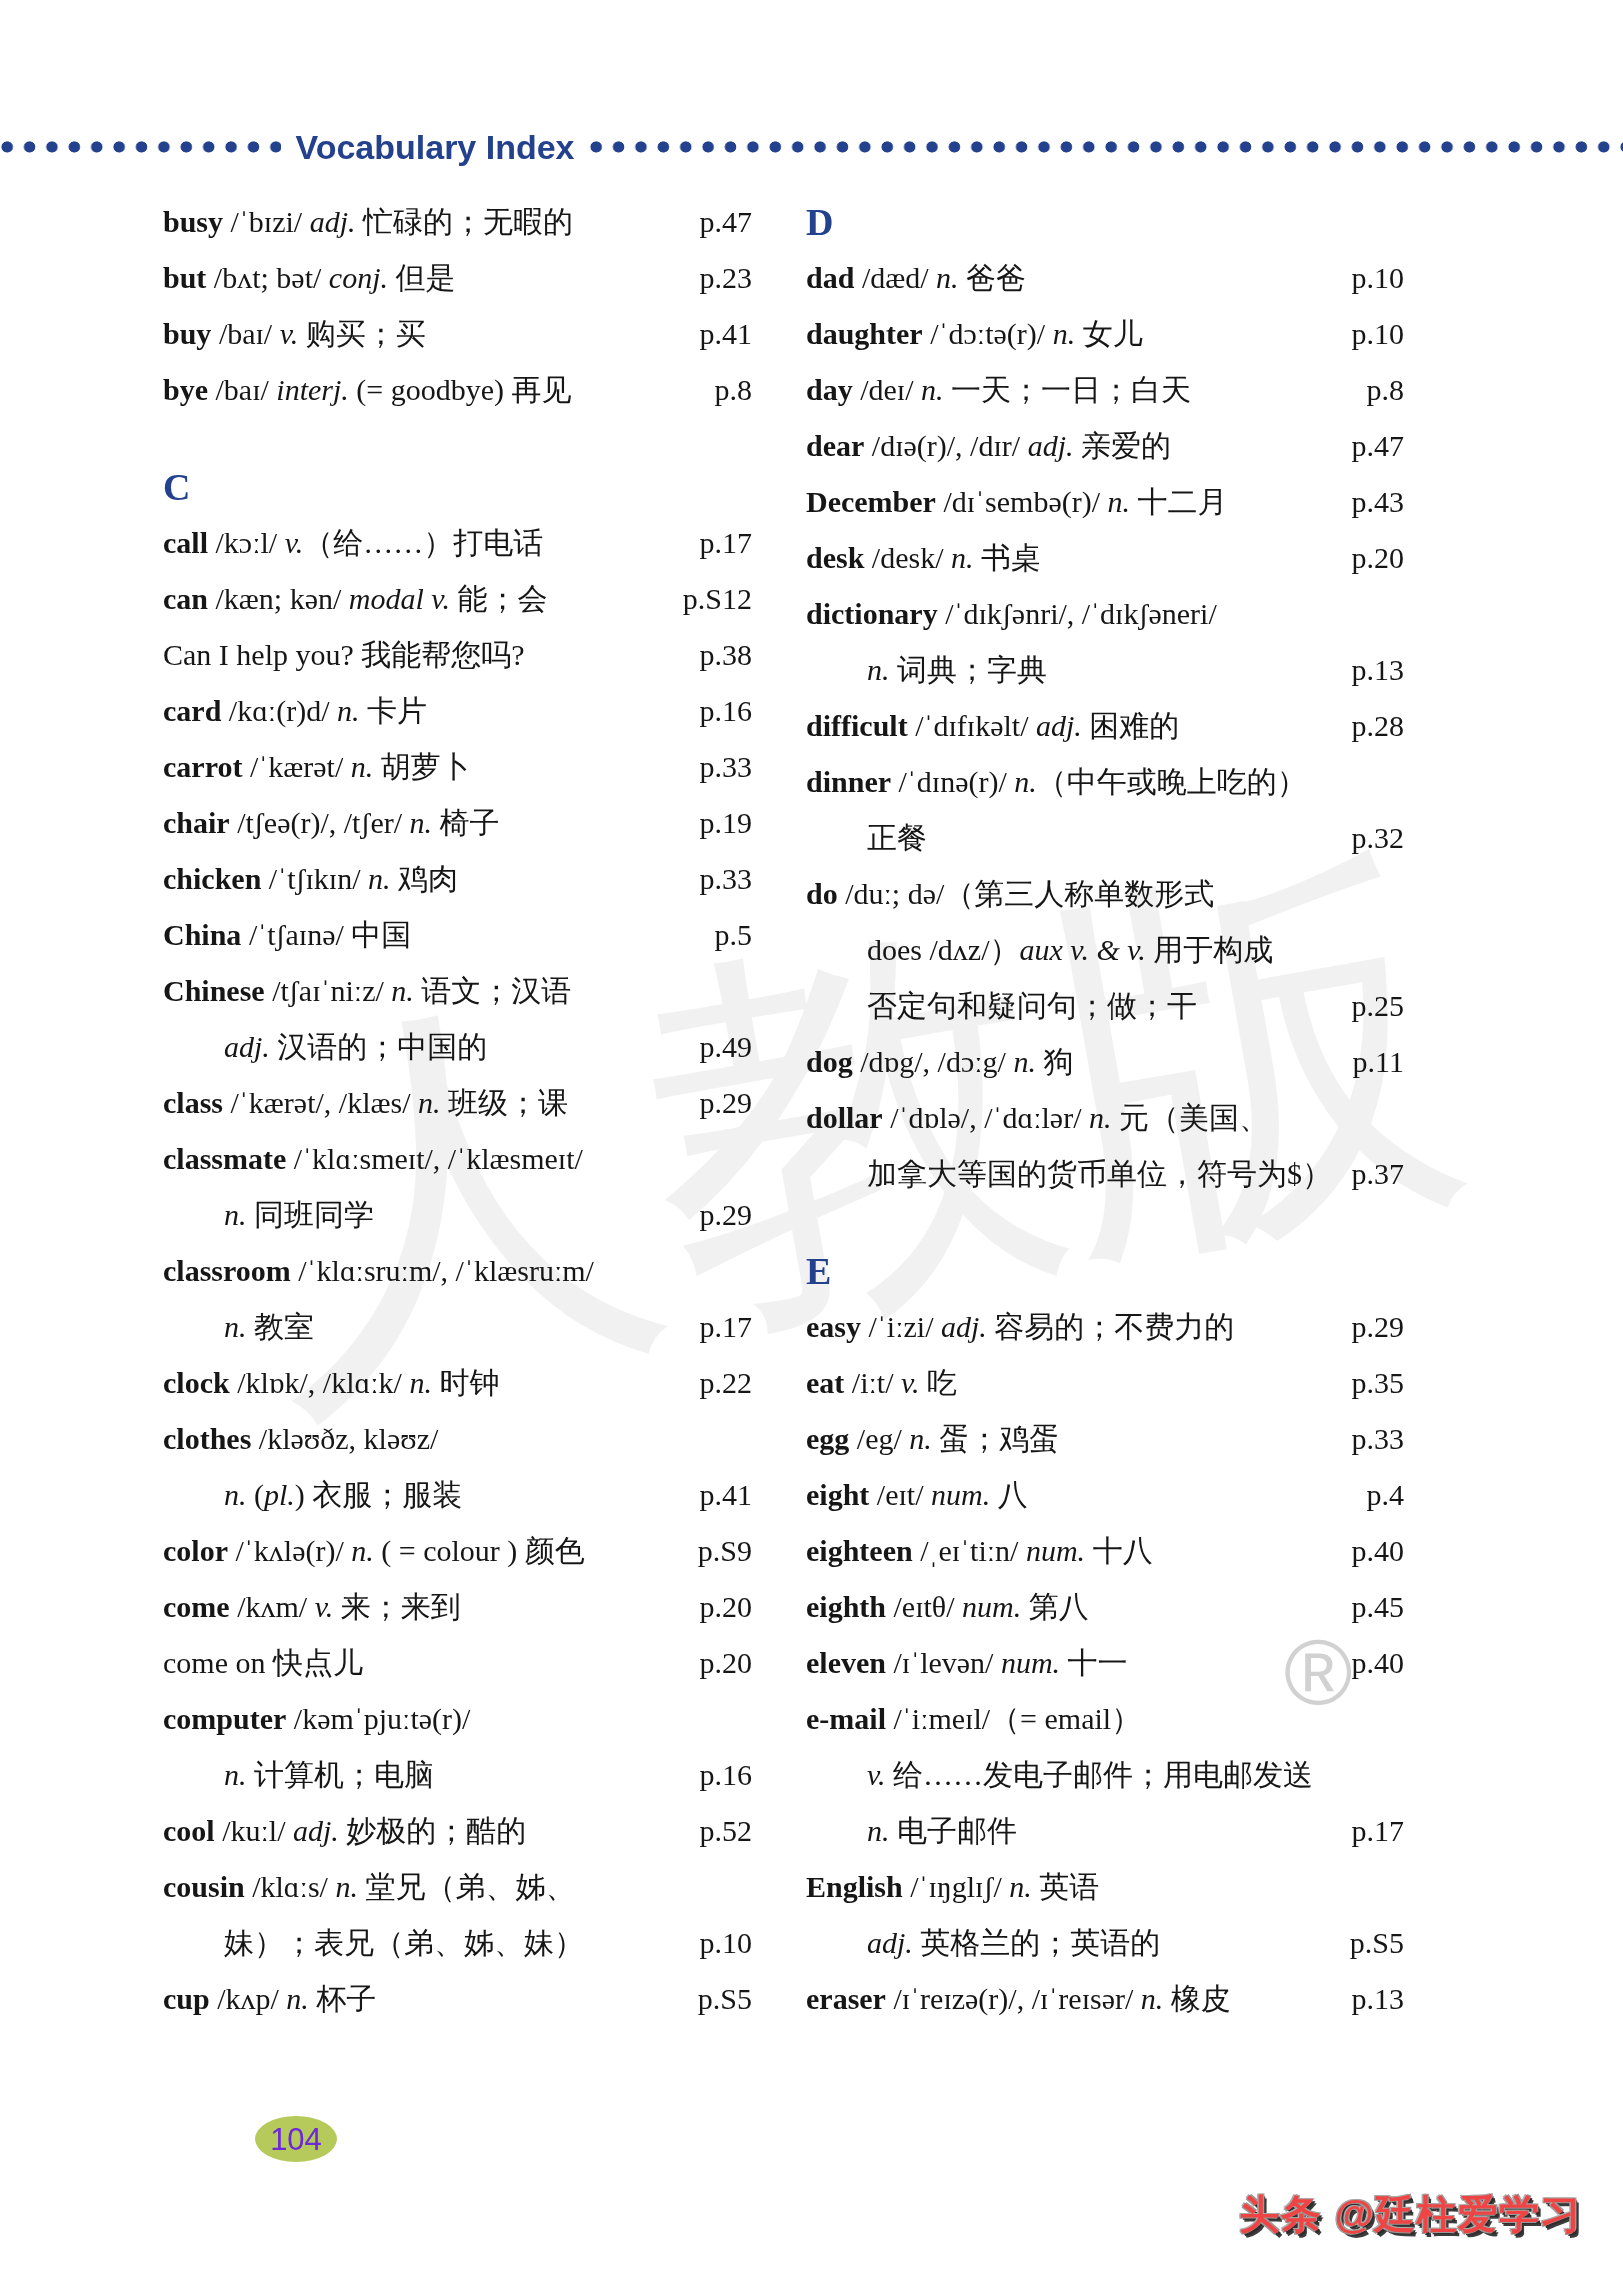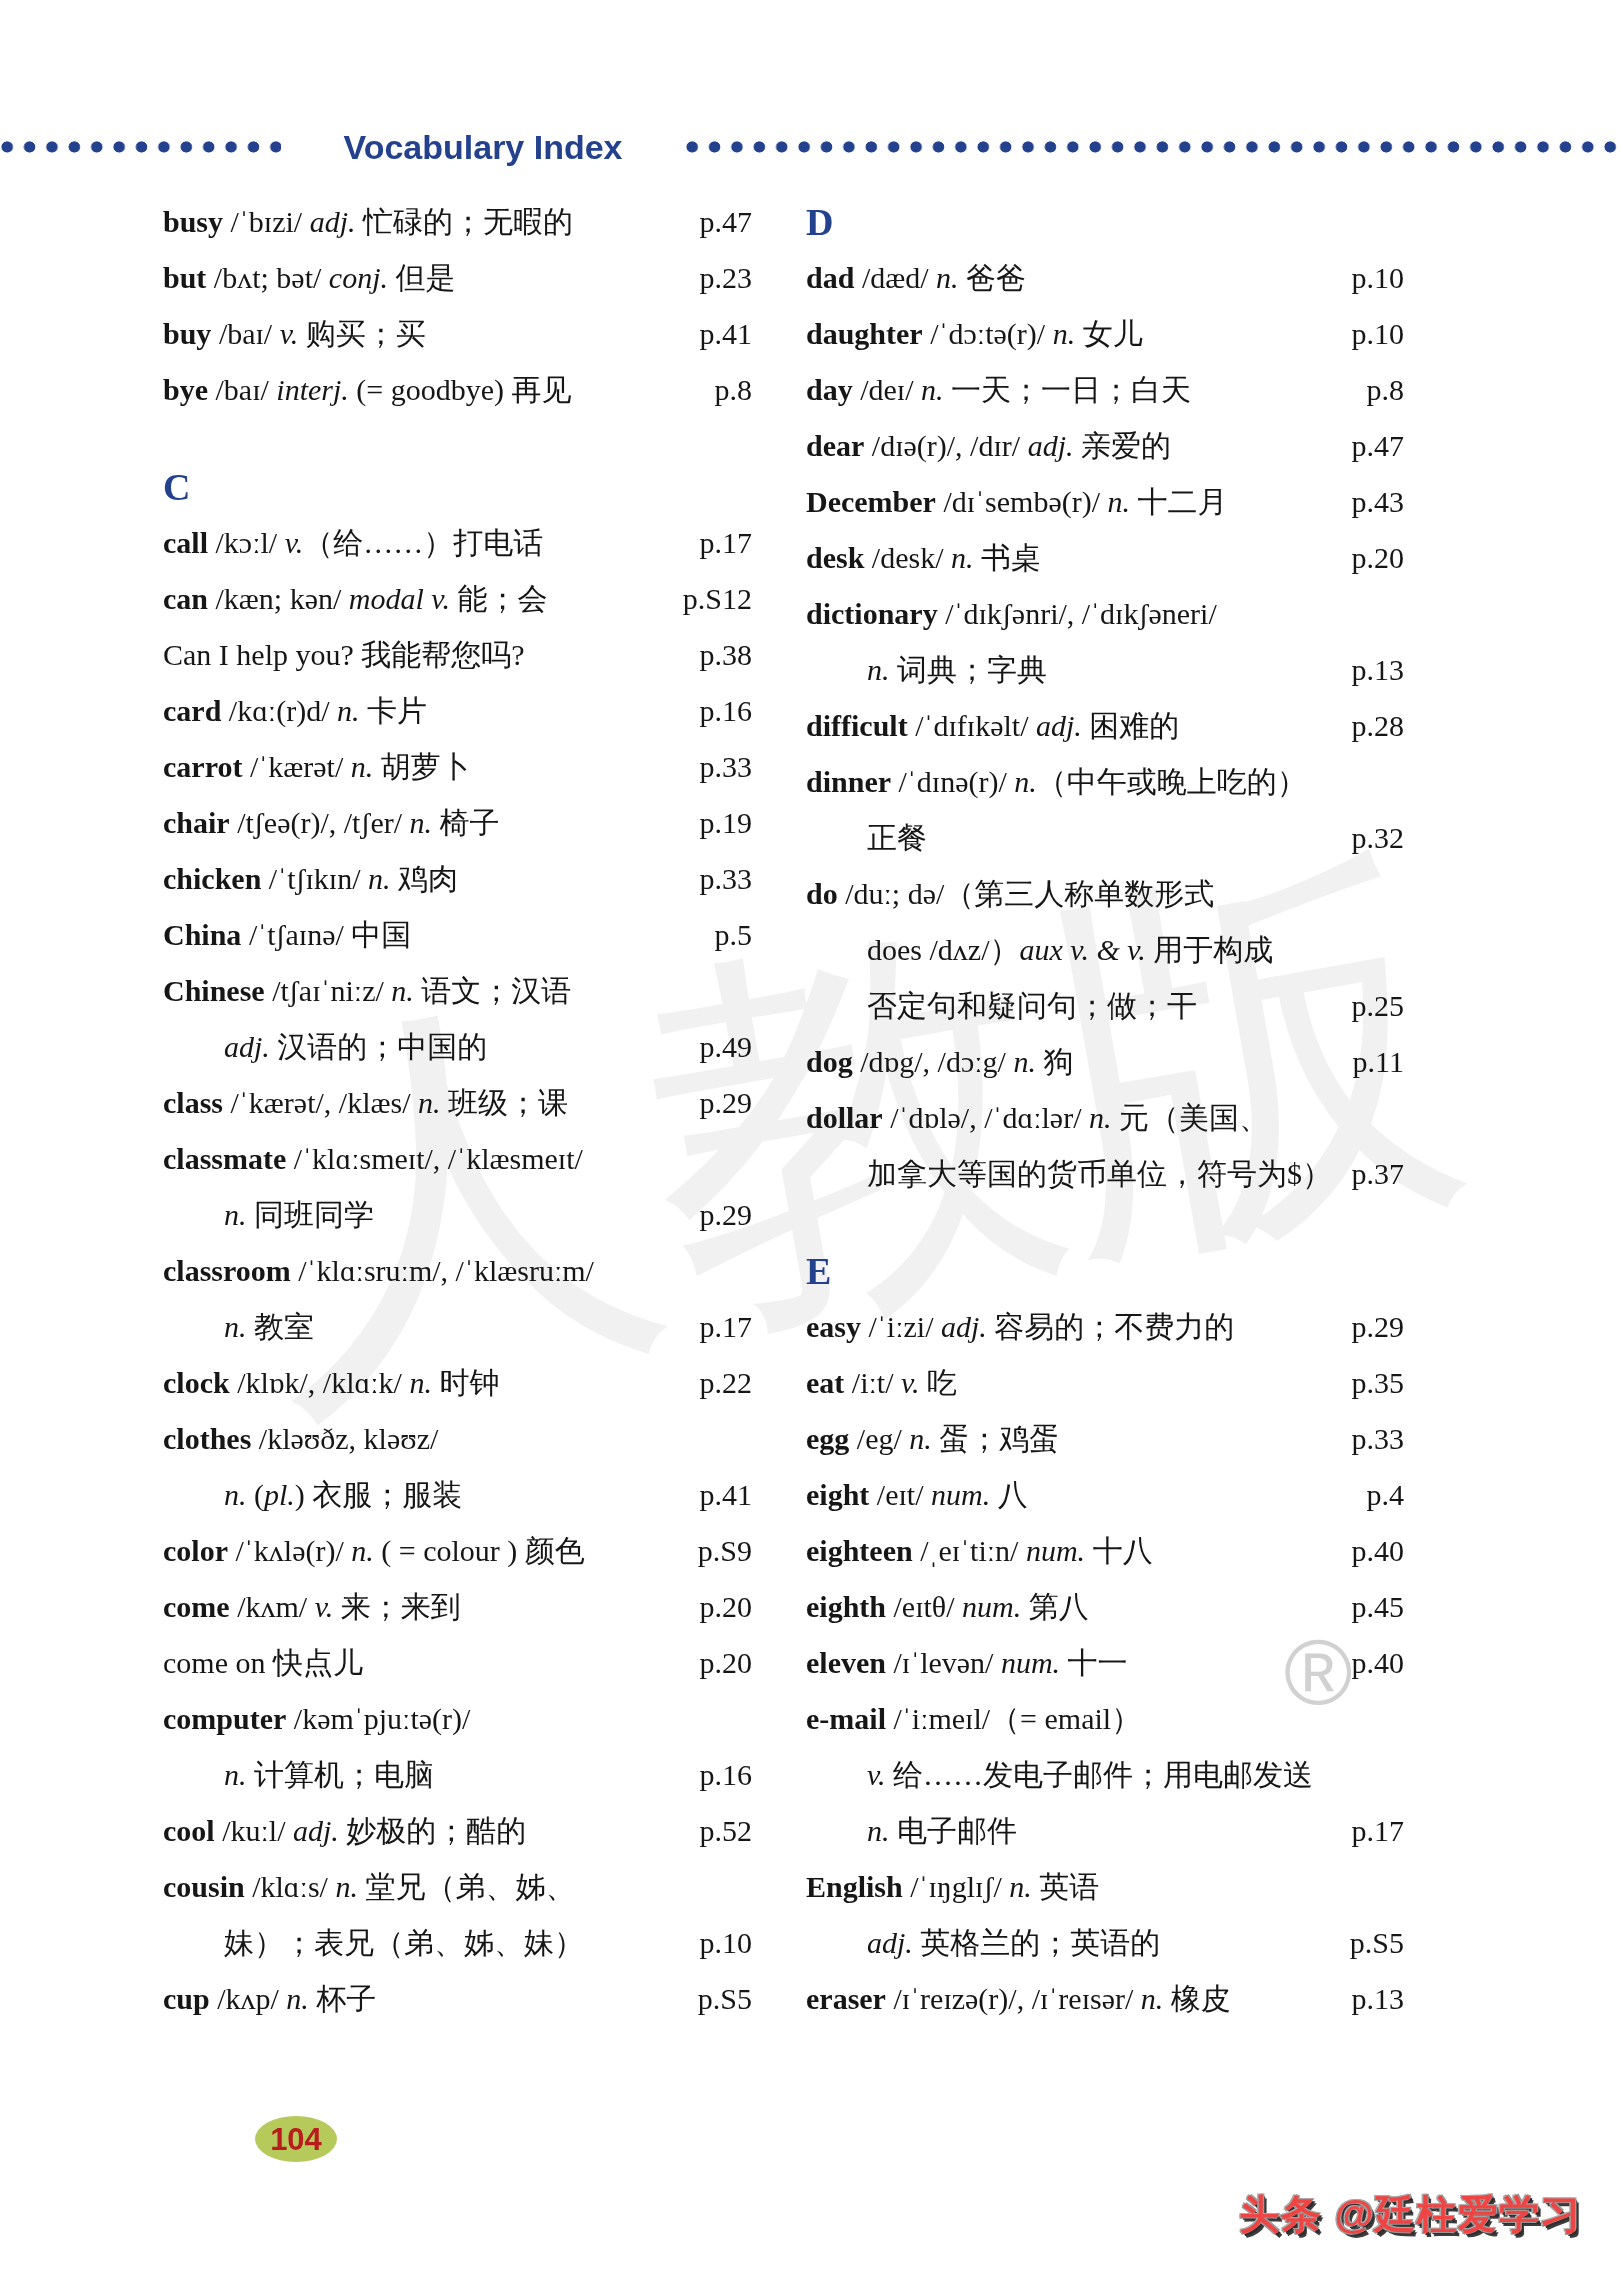--- a/index.html
+++ b/index.html
@@ -12,21 +12,21 @@
     position:relative;
     width:1624px;height:2273px;
     background:#ffffff;
     overflow:hidden;
     font-family:"Liberation Serif","DejaVu Serif",serif;
     color:var(--ink);
   }
   
   .header{
     position:absolute;top:120px;left:0;right:0;height:54px;
-    display:flex;align-items:center;z-index:2;gap:48px;
+    display:flex;align-items:center;z-index:2;
   }
   .dots{
     height:14.5px;
     background-image:radial-gradient(circle at 7.2px 7.2px, var(--blue) 5.4px, transparent 6.1px);
     background-size:22.4px 14.5px;
     background-repeat:repeat-x;
   }
   .dots-left{width:281px;}
   .dots-right{flex:1;}
   .title{
@@ -76,21 +76,21 @@
   }
   .section.first{margin-top:0;}
   
   .badge{
     position:absolute;left:255px;top:2116px;width:82px;height:46px;
     background:var(--green);border-radius:50%;
     display:flex;align-items:center;justify-content:center;z-index:2;
   }
   .badge span{
     font-family:"Liberation Sans","DejaVu Sans",sans-serif;
-    font-weight:bold;font-size:31px;color:#b91c1c;line-height:1;
+    font-weight:normal;font-size:31px;color:#6d28d9;line-height:1;
   }
 </style>
 </head>
 <body>
 
 <div class="page">
 
   <div class="header">
     <span class="dots dots-left"></span>
     <h1 class="title">Vocabulary Index</h1>

